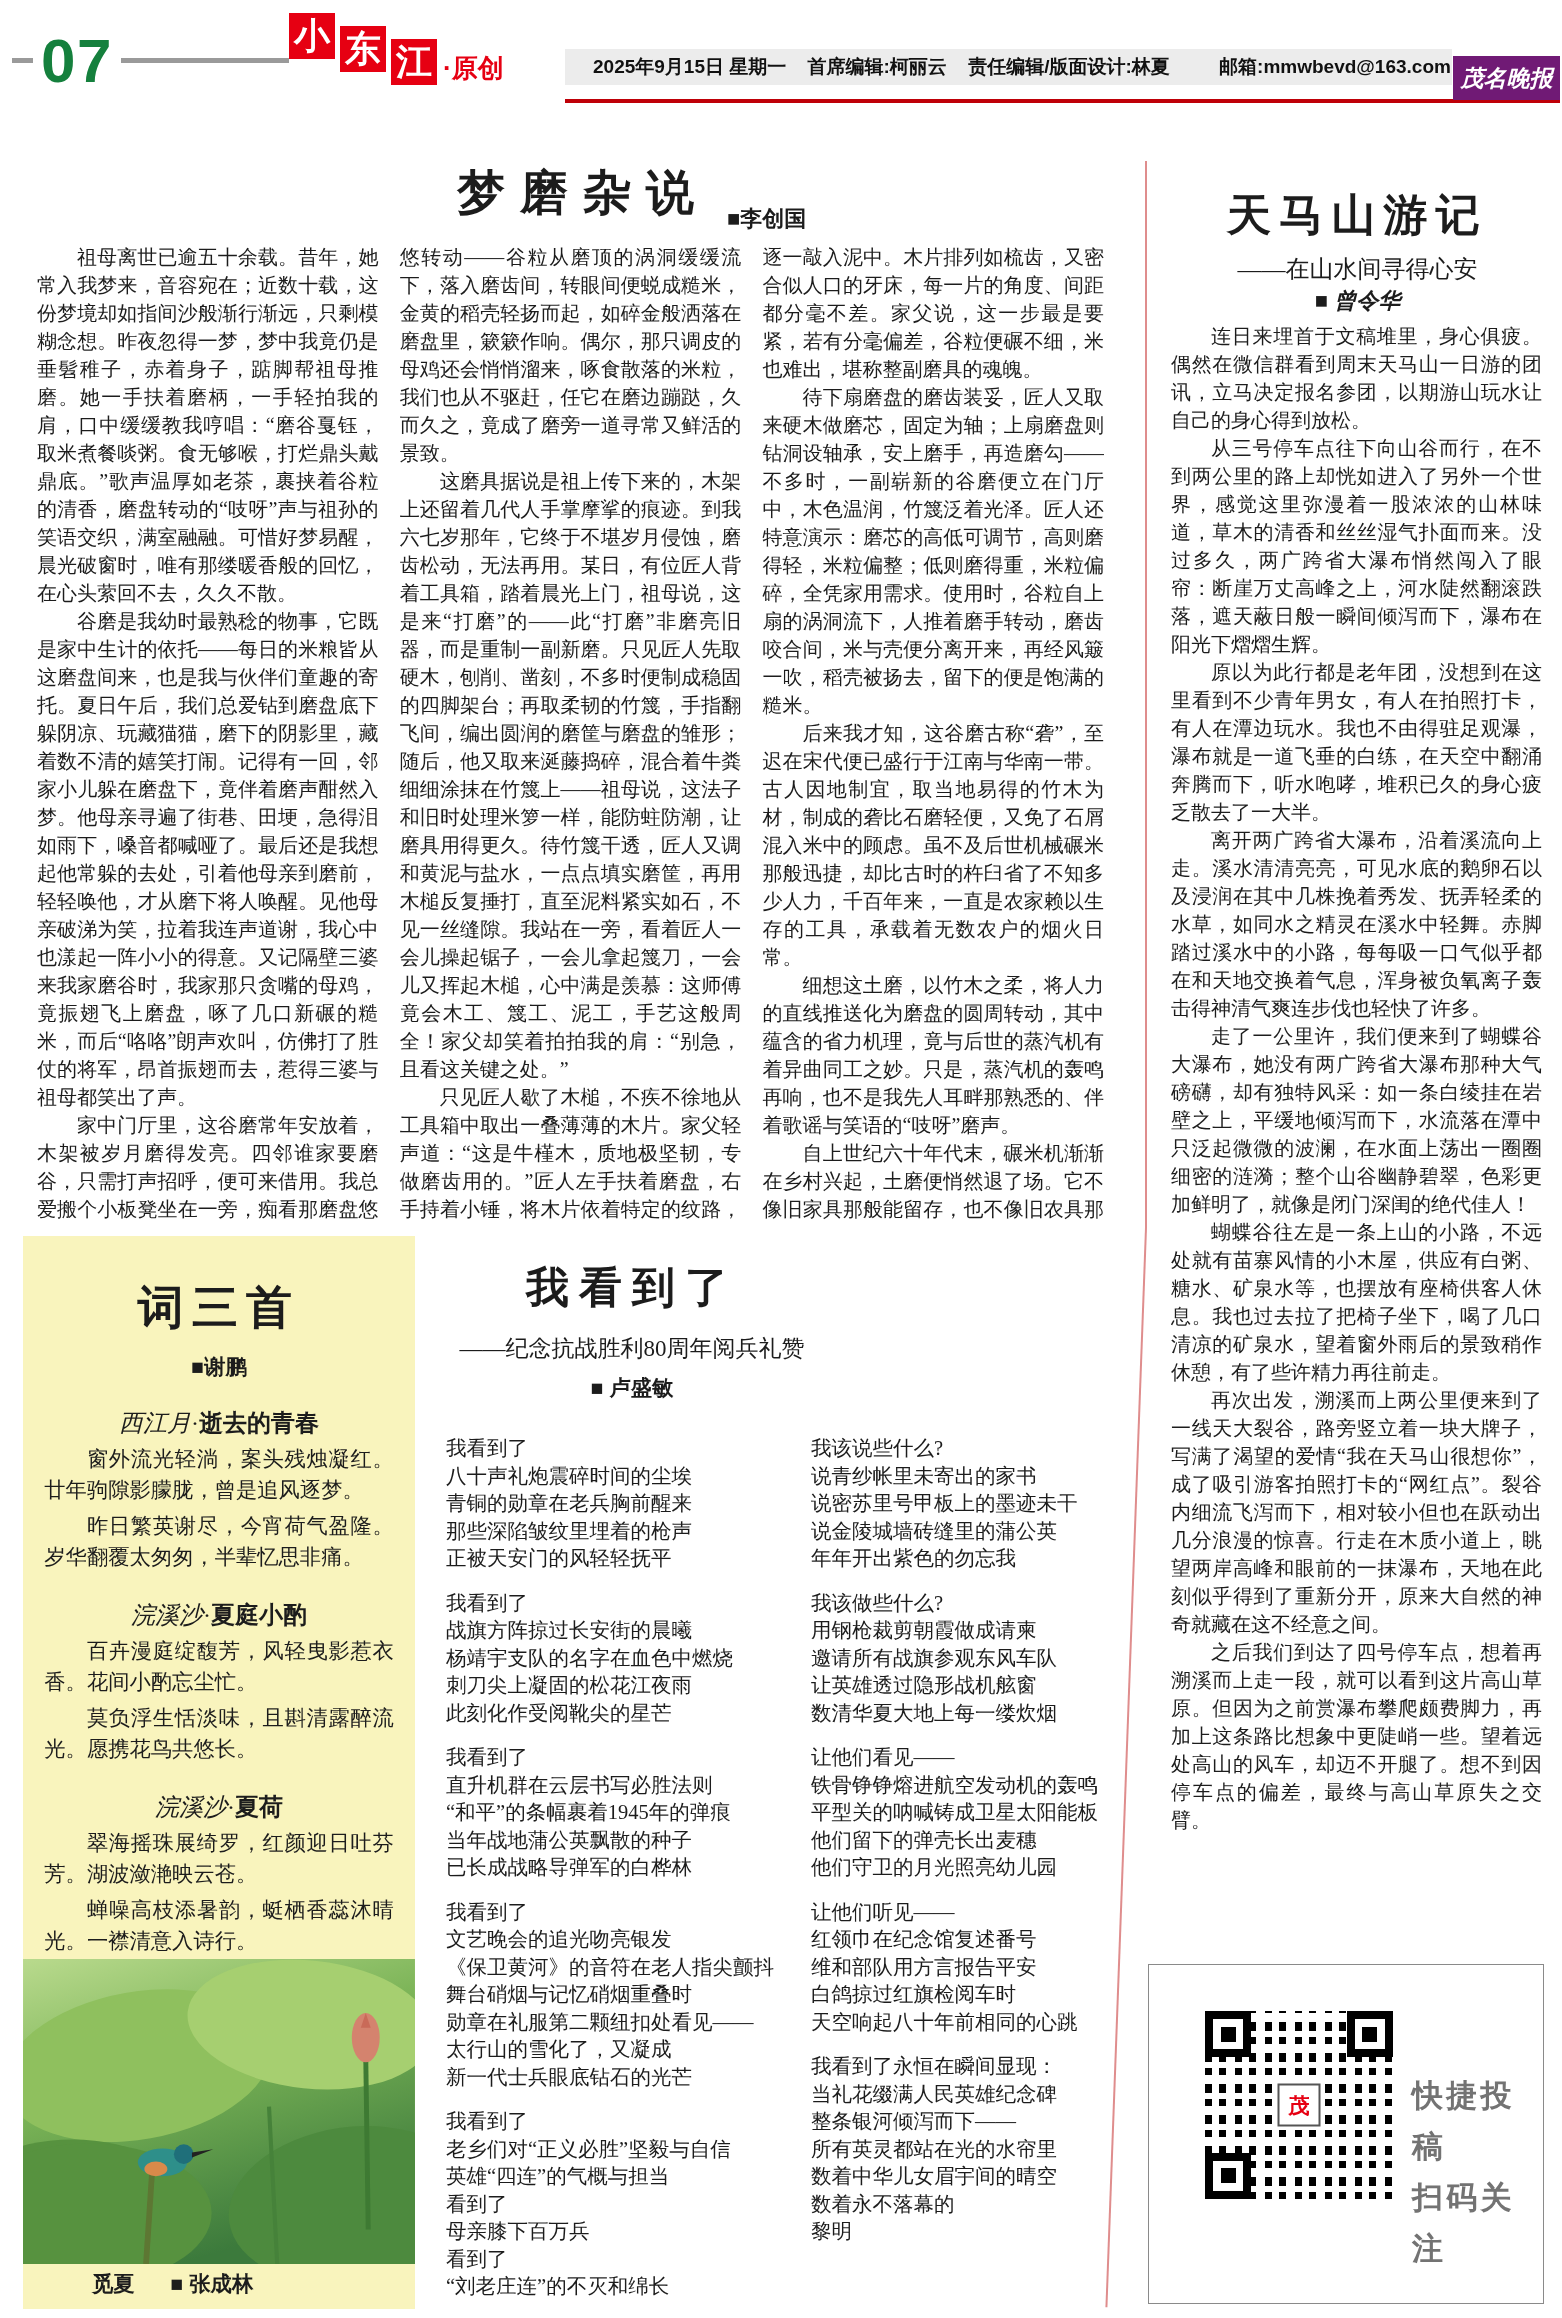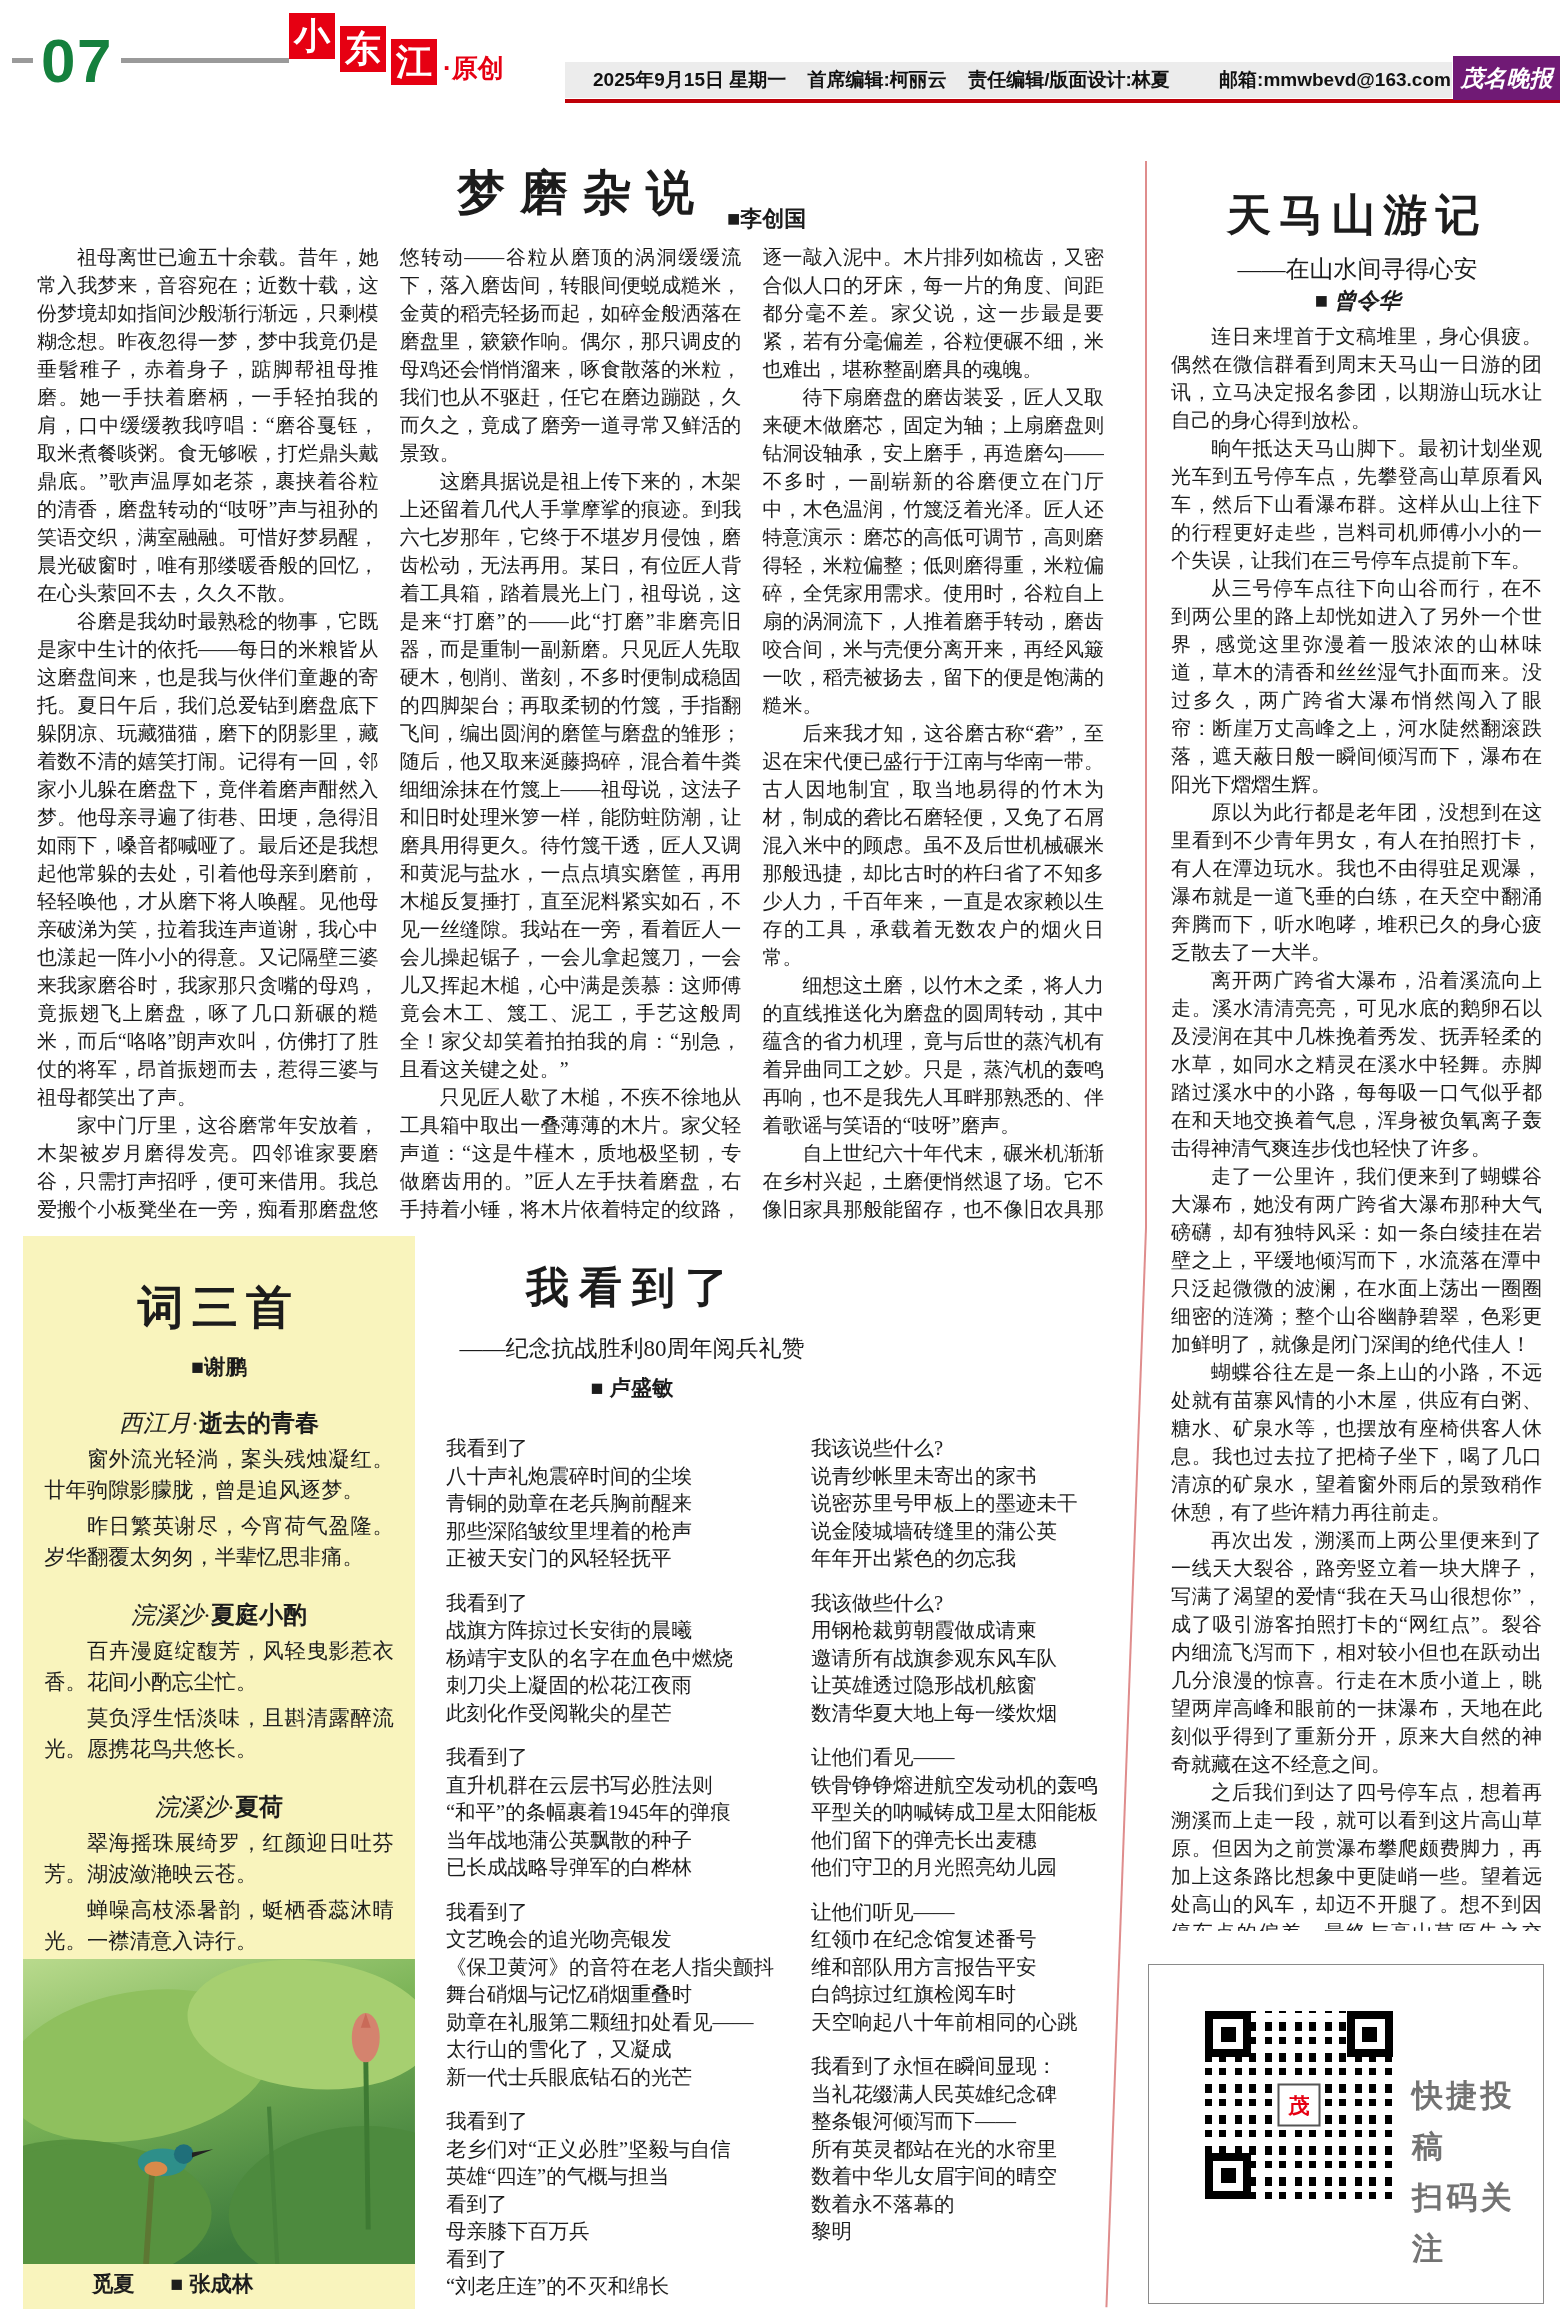--- a/index.html
+++ b/index.html
@@ -14,21 +14,21 @@
   .dash-l { width:168px; height:5.7px; background:#9a9a9a; }
   .brand-tiles { position:absolute; left:289px; top:13px; }
   .tile { position:absolute; width:46px; height:46px; background:#e60012; color:#fff;
           font-family:"Liberation Sans",sans-serif; font-weight:bold; font-size:36px;
           display:flex; align-items:center; justify-content:center; }
   .tile.t0 { left:0;   top:0;  }
   .tile.t1 { left:51px; top:13px; }
   .tile.t2 { left:102px; top:26px; }
   .brand-tag { position:absolute; left:443px; top:51px; color:#e60012; font-weight:bold;
                font-family:"Liberation Sans",sans-serif; font-size:26px; }
-  .datebar { position:absolute; left:565px; top:62px; width:887px; height:36px; background:#ececec;
+  .datebar { position:absolute; left:565px; top:49px; width:887px; height:36px; background:#ececec;
              display:flex; align-items:center; padding-left:28px;
              font-family:"Liberation Sans",sans-serif; font-weight:bold; font-size:19px; color:#111; }
   .datebar span { margin-right:21.3px; white-space:nowrap; }
   .datebar .email { margin-left:28px; }
   .red-rule { position:absolute; left:565px; top:99px; width:995px; height:4.1px; background:#bf0008; }
   .masthead { position:absolute; left:1453px; top:56px; width:107px; height:44px; background:#701a75;
               color:#fff; display:flex; align-items:center; justify-content:center;
               font-style:italic; font-weight:bold; font-size:23px; }
 
   
@@ -143,21 +143,20 @@
   <div class="vdiv-top"></div>
   <div class="vdiv-bot"></div>
 
   <div class="tm-title">天马山游记</div>
   <div class="tm-sub">——在山水间寻得心安</div>
   <div class="tm-byline">
     <span>■</span> <span>曾令华</span>
   </div>
   <div class="tm-body">
       <p class="para">连日来埋首于文稿堆里，身心俱疲。偶然在微信群看到周末天马山一日游的团讯，立马决定报名参团，以期游山玩水让自己的身心得到放松。</p>
-      <p class="para">晌午抵达天马山脚下。最初计划坐观光车到五号停车点，先攀登高山草原看风车，然后下山看瀑布群。这样从山上往下的行程更好走些，岂料司机师傅小小的一个失误，让我们在三号停车点提前下车。</p>
       <p class="para">从三号停车点往下向山谷而行，在不到两公里的路上却恍如进入了另外一个世界，感觉这里弥漫着一股浓浓的山林味道，草木的清香和丝丝湿气扑面而来。没过多久，两广跨省大瀑布悄然闯入了眼帘：断崖万丈高峰之上，河水陡然翻滚跌落，遮天蔽日般一瞬间倾泻而下，瀑布在阳光下熠熠生辉。</p>
       <p class="para">原以为此行都是老年团，没想到在这里看到不少青年男女，有人在拍照打卡，有人在潭边玩水。我也不由得驻足观瀑，瀑布就是一道飞垂的白练，在天空中翻涌奔腾而下，听水咆哮，堆积已久的身心疲乏散去了一大半。</p>
       <p class="para">离开两广跨省大瀑布，沿着溪流向上走。溪水清清亮亮，可见水底的鹅卵石以及浸润在其中几株挽着秀发、抚弄轻柔的水草，如同水之精灵在溪水中轻舞。赤脚踏过溪水中的小路，每每吸一口气似乎都在和天地交换着气息，浑身被负氧离子轰击得神清气爽连步伐也轻快了许多。</p>
       <p class="para">走了一公里许，我们便来到了蝴蝶谷大瀑布，她没有两广跨省大瀑布那种大气磅礴，却有独特风采：如一条白绫挂在岩壁之上，平缓地倾泻而下，水流落在潭中只泛起微微的波澜，在水面上荡出一圈圈细密的涟漪；整个山谷幽静碧翠，色彩更加鲜明了，就像是闭门深闺的绝代佳人！</p>
       <p class="para">蝴蝶谷往左是一条上山的小路，不远处就有苗寨风情的小木屋，供应有白粥、糖水、矿泉水等，也摆放有座椅供客人休息。我也过去拉了把椅子坐下，喝了几口清凉的矿泉水，望着窗外雨后的景致稍作休憩，有了些许精力再往前走。</p>
       <p class="para">再次出发，溯溪而上两公里便来到了一线天大裂谷，路旁竖立着一块大牌子，写满了渴望的爱情“我在天马山很想你”，成了吸引游客拍照打卡的“网红点”。裂谷内细流飞泻而下，相对较小但也在跃动出几分浪漫的惊喜。行走在木质小道上，眺望两岸高峰和眼前的一抹瀑布，天地在此刻似乎得到了重新分开，原来大自然的神奇就藏在这不经意之间。</p>
       <p class="para">之后我们到达了四号停车点，想着再溯溪而上走一段，就可以看到这片高山草原。但因为之前赏瀑布攀爬颇费脚力，再加上这条路比想象中更陡峭一些。望着远处高山的风车，却迈不开腿了。想不到因停车点的偏差，最终与高山草原失之交臂。</p>
     </div>
 
   <div class="ci-box">

